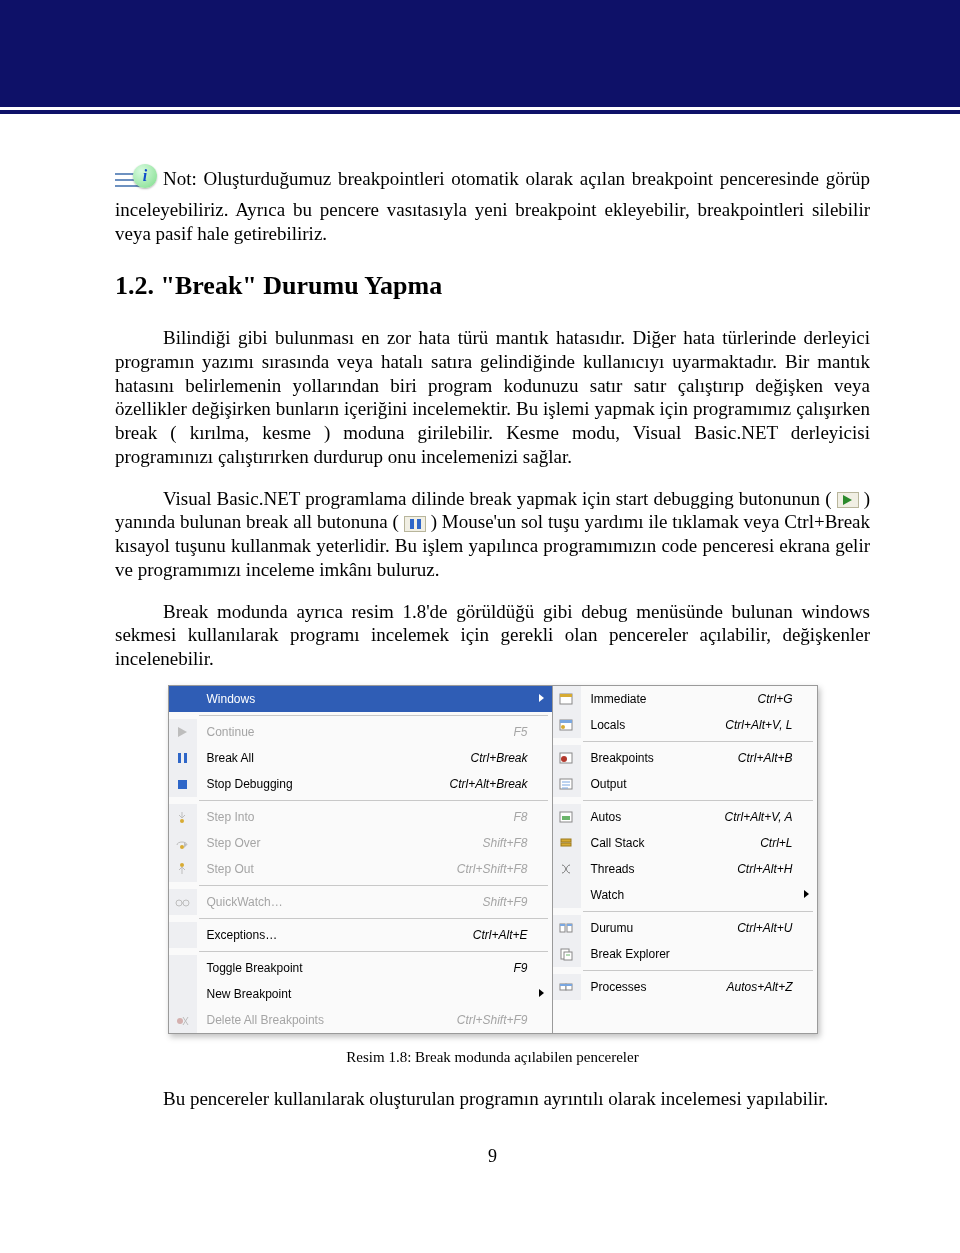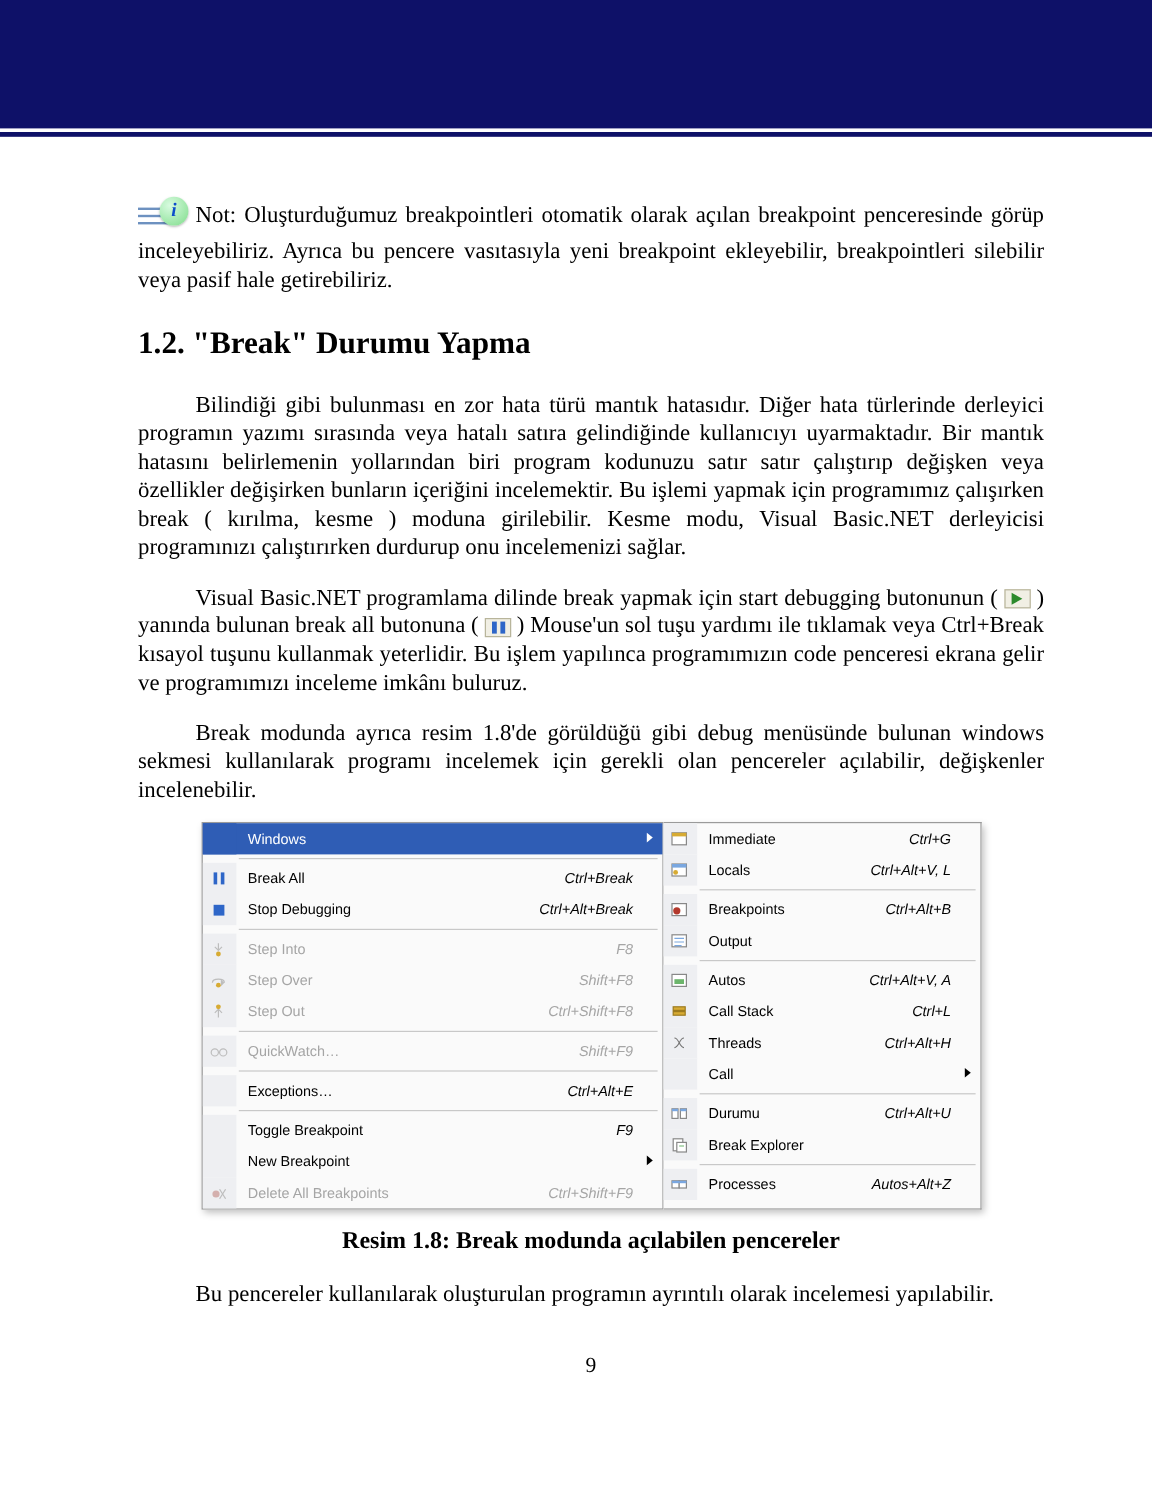--- a/index.html
+++ b/index.html
@@ -152,22 +152,22 @@
   .mrow.highlight .sub-arrow{ border-left-color:#fff; }
   .menu-sep{
     height:1px;
     margin:3px 4px 3px 30px;
     background:#c8c8c8;
   }
   svg.mi{width:15px;height:14px;}
 
   .caption{
     text-align:center;
-    font-weight:bold;
-    font-size:20px;
+    font-weight:normal;
+    font-size:15px;
     margin:6px 0 20px 0;
   }
   .footer{
     text-align:center;
     font-size:18px;
     margin-top:35px;
   }
 </style>
 </head>
 <body>
@@ -203,20 +203,29 @@
   <p class="just indent" style="margin-top:18px">Break modunda ayrıca resim 1.8'de görüldüğü gibi debug menüsünde bulunan windows sekmesi kullanılarak programı incelemek için gerekli olan pencereler açılabilir, değişkenler incelenebilir.</p>
 
   <div class="menu-figure">
     <div class="menu-col menu-left" id="menu-left">
         <div class="mrow highlight">
           <div class="m-iconcell"></div>
           <div class="m-label">Windows</div>
           <div class="sub-arrow"></div>
         </div>
         <div class="menu-sep"></div>
+        <div class="mrow disabled">
+          <div class="m-iconcell">
+            <svg class="mi">
+              <polygon points="3,2 12,7 3,12" fill="#bdbdbd"></polygon>
+            </svg>
+          </div>
+          <div class="m-label">Continue</div>
+          <div class="m-shortcut">F5</div>
+        </div>
         <div class="mrow">
           <div class="m-iconcell">
             <svg class="mi">
               <rect x="3" y="2" width="3" height="10" fill="#2e66c8"></rect>
               <rect x="9" y="2" width="3" height="10" fill="#2e66c8"></rect>
             </svg>
           </div>
           <div class="m-label">Break All</div>
           <div class="m-shortcut">Ctrl+Break</div>
         </div>
@@ -371,21 +380,21 @@
           <div class="m-iconcell">
             <svg class="mi">
               <path d="M3 3c4 0 4 8 8 8M3 11c4 0 4-8 8-8" stroke="#777" fill="none"></path>
             </svg>
           </div>
           <div class="m-label">Threads</div>
           <div class="m-shortcut">Ctrl+Alt+H</div>
         </div>
         <div class="mrow">
           <div class="m-iconcell"></div>
-          <div class="m-label">Call</div>
+          <div class="m-label">Watch</div>
           <div class="sub-arrow"></div>
         </div>
         <div class="menu-sep"></div>
         <div class="mrow">
           <div class="m-iconcell">
             <svg class="mi">
               <rect x="1" y="3" width="5" height="8" fill="#fff" stroke="#888"></rect>
               <rect x="8" y="3" width="5" height="8" fill="#fff" stroke="#888"></rect>
               <rect x="1" y="3" width="5" height="2" fill="#7aa7e0"></rect>
               <rect x="8" y="3" width="5" height="2" fill="#7aa7e0"></rect>

